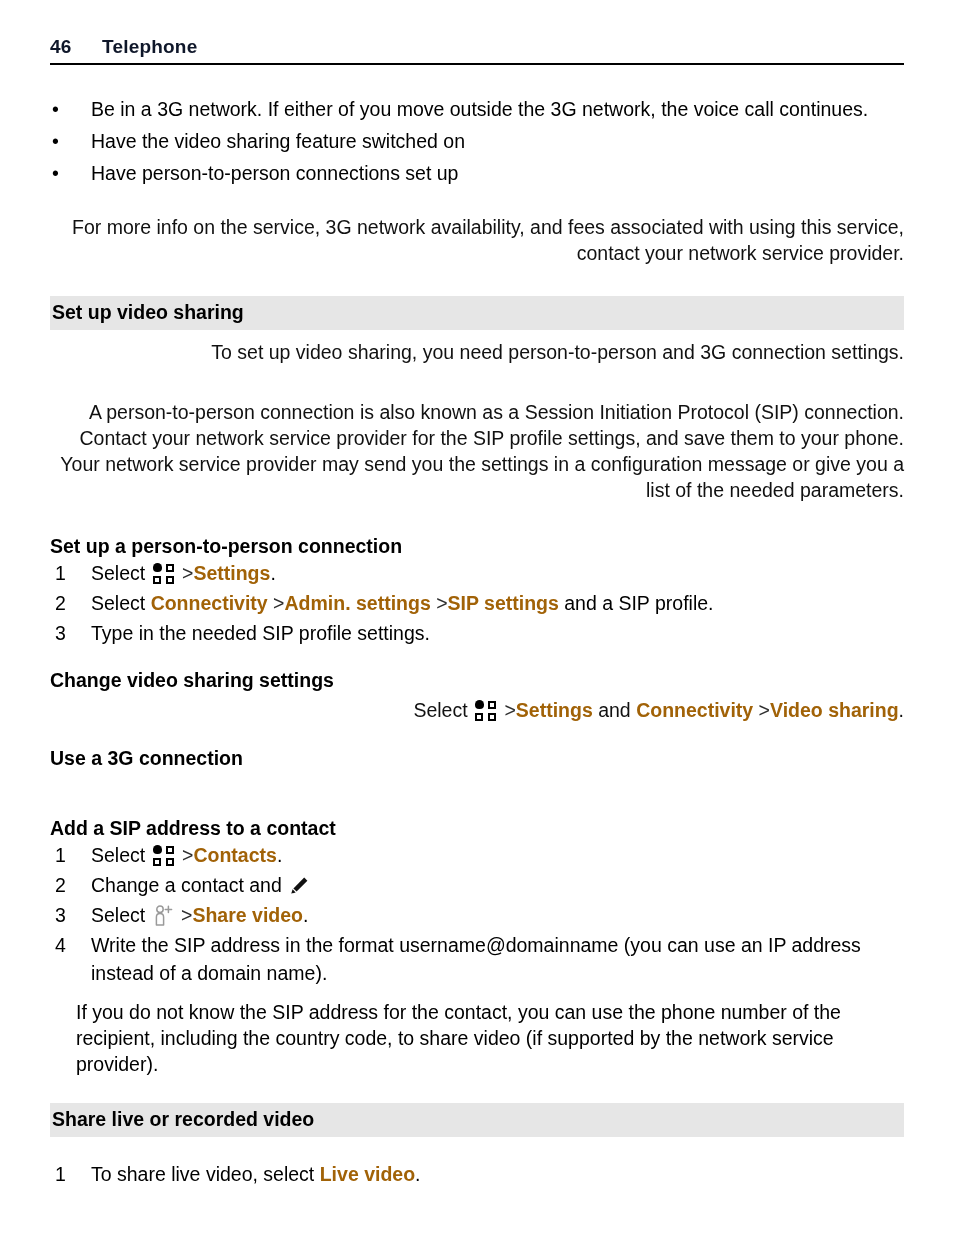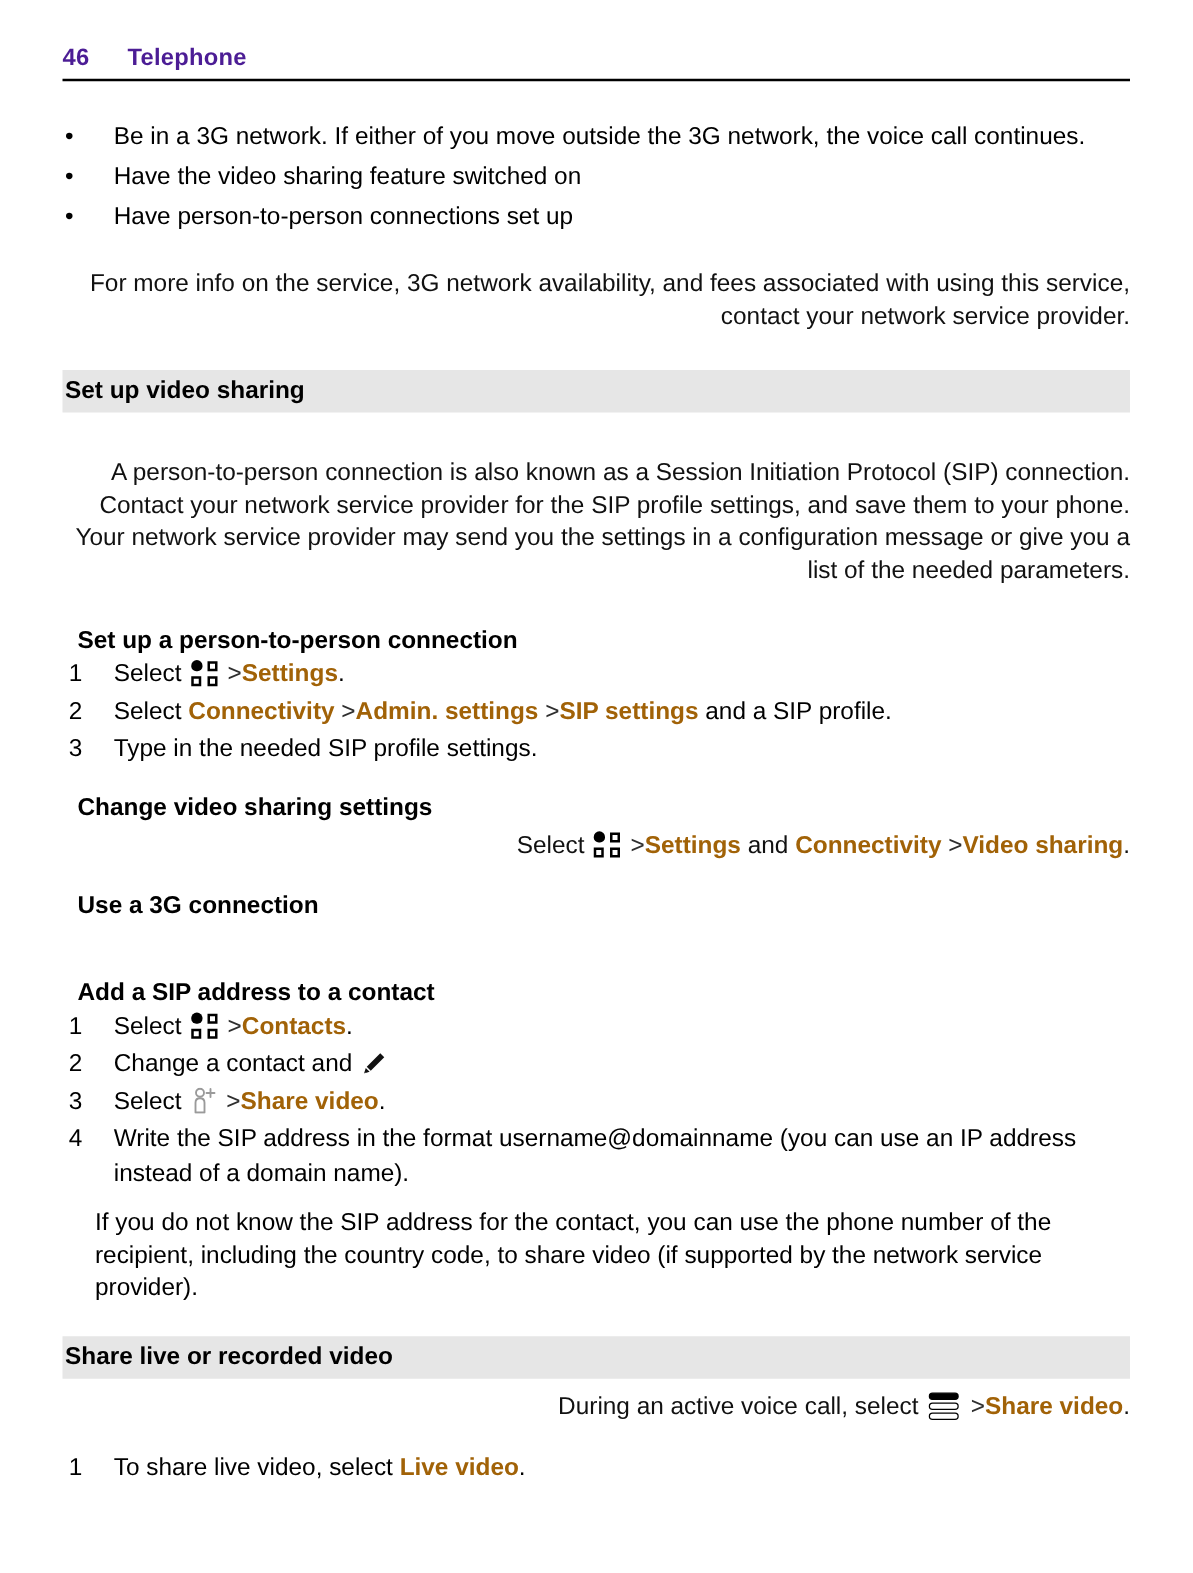--- a/index.html
+++ b/index.html
@@ -28,21 +28,21 @@
     left: 50px;
     top: 36px;
     width: 854px;
   }
   .header-row {
     display: flex;
     align-items: baseline;
     font-weight: bold;
     font-size: 19px;
     letter-spacing: 0.2px;
-    color: #4c1d95;
+    color: #0f172a;
   }
   .header-page-num { width: 52px; }
   .header-rule {
     margin-top: 5px;
     border-bottom: 2.2px solid #000;
     width: 854px;
   }
 
   
   .content {
@@ -91,21 +91,20 @@
     line-height: 23px;
     color: #000;
   }
 
   
   .sub-heading {
     font-weight: bold;
     font-size: 19.5px;
     line-height: 26px;
     color: #000;
-    margin-left: 12px;
   }
 
   
   .step {
     display: flex;
     font-size: 19.5px;
     line-height: 28px;
     margin-bottom: 2px;
   }
   .step-num {
@@ -230,20 +229,21 @@
     </div>
 
     <div class="gap-md"></div>
 
     <p class="para">For more info on the service, 3G network availability, and fees associated with using this service, contact your network service provider.</p>
 
     <div class="gap-lg"></div>
 
     <div class="shaded-heading">Set up video sharing</div>
     <div class="gap-xs"></div>
+    <p class="para">To set up video sharing, you need person-to-person and 3G connection settings.</p>
 
     <div class="gap-lg"></div>
 
     <p class="para">A person-to-person connection is also known as a Session Initiation Protocol (SIP) connection. Contact your network service provider for the SIP profile settings, and save them to your phone. Your network service provider may send you the settings in a configuration message or give you a list of the needed parameters.</p>
 
     <div class="gap-lg"></div>
 
     <div class="sub-heading">Set up a person-to-person connection</div>
 
     <div class="step">
@@ -334,25 +334,20 @@
       <span class="step-num">4</span>
       <span class="step-body">Write the SIP address in the format username@domainname (you can use an IP address instead of a domain name).</span>
     </div>
     <div class="gap-sm"></div>
     <div class="step-cont">If you do not know the SIP address for the contact, you can use the phone number of the recipient, including the country code, to share video (if supported by the network service provider).</div>
 
     <div class="gap-lg"></div>
 
     <div class="shaded-heading">Share live or recorded video</div>
     <div class="gap-xs"></div>
-    <p class="para">
-      <span>During an active voice call, select</span>
-      <span class="icon icon-options"><i class="r1"></i><i class="r2"></i><i class="r3"></i></span>
-      <span class="sep">&gt;</span><b>Share video</b><span>.</span>
-    </p>
 
     <div class="gap-md"></div>
 
     <div class="step">
       <span class="step-num">1</span>
       <span class="step-body">
         <span>To share live video, select</span>
         <b>Live video</b><span>.</span>
       </span>
     </div>

